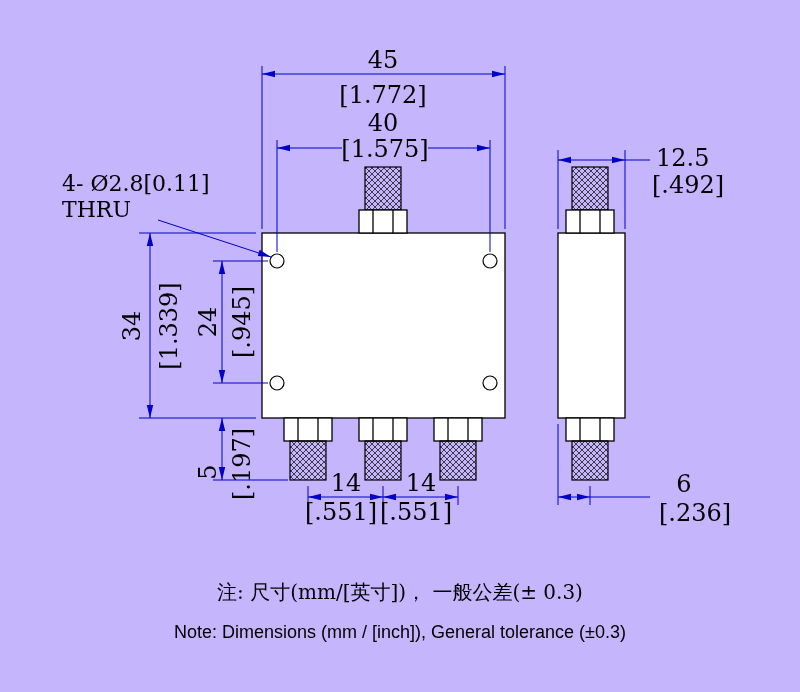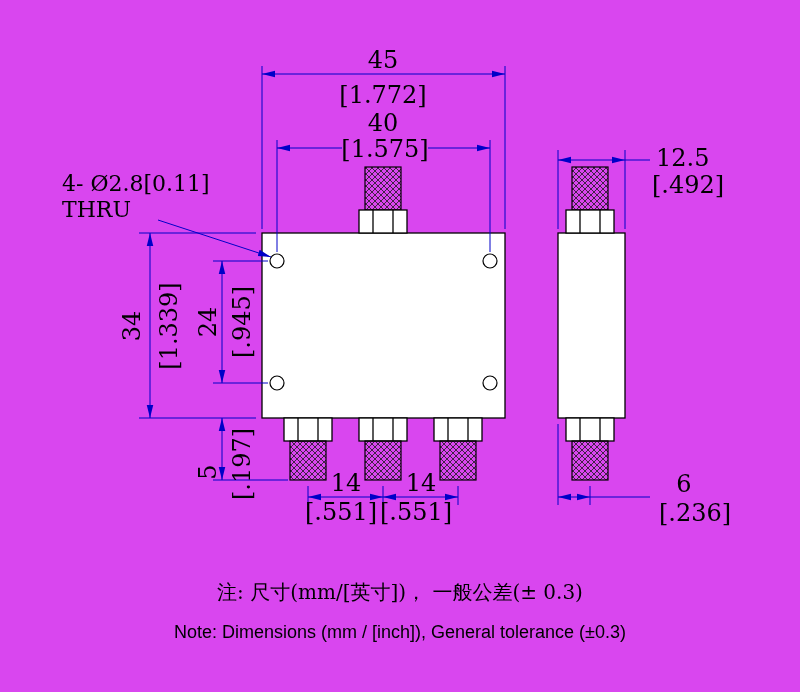--- a/index.html
+++ b/index.html
@@ -1,16 +1,16 @@
 <!DOCTYPE html>
 <html style="--dim: #0000c8; --outline: #000000;"><head>
 <meta charset="utf-8">
 <style>
   html,body{margin:0;padding:0;background:#fff;}
-  .stage{position:relative;width:800px;height:692px;background:#d946ef;overflow:hidden;}
+  .stage{position:relative;width:800px;height:692px;background:#c4b5fd;overflow:hidden;}
   .geo{stroke:var(--outline,#000);stroke-width:1.3;fill:none;}
   .part{stroke:var(--outline,#000);stroke-width:1.3;fill:#fff;}
   .thread{stroke:var(--outline,#000);stroke-width:1.2;fill:url(#hatch);}
   .hole{stroke:var(--outline,#000);stroke-width:1.2;fill:#fff;}
   .dim{stroke:var(--dim,#0000c8);stroke-width:1;fill:none;}
   .a2{marker-start:url(#arr);marker-end:url(#arr);}
   .aS{marker-start:url(#arr);}
   .aE{marker-end:url(#arr);}
   .arrhead{fill:var(--dim,#0000c8);}
   .dt{fill:#000;font-family:"DejaVu Serif","Liberation Serif",serif;font-size:24px;}

